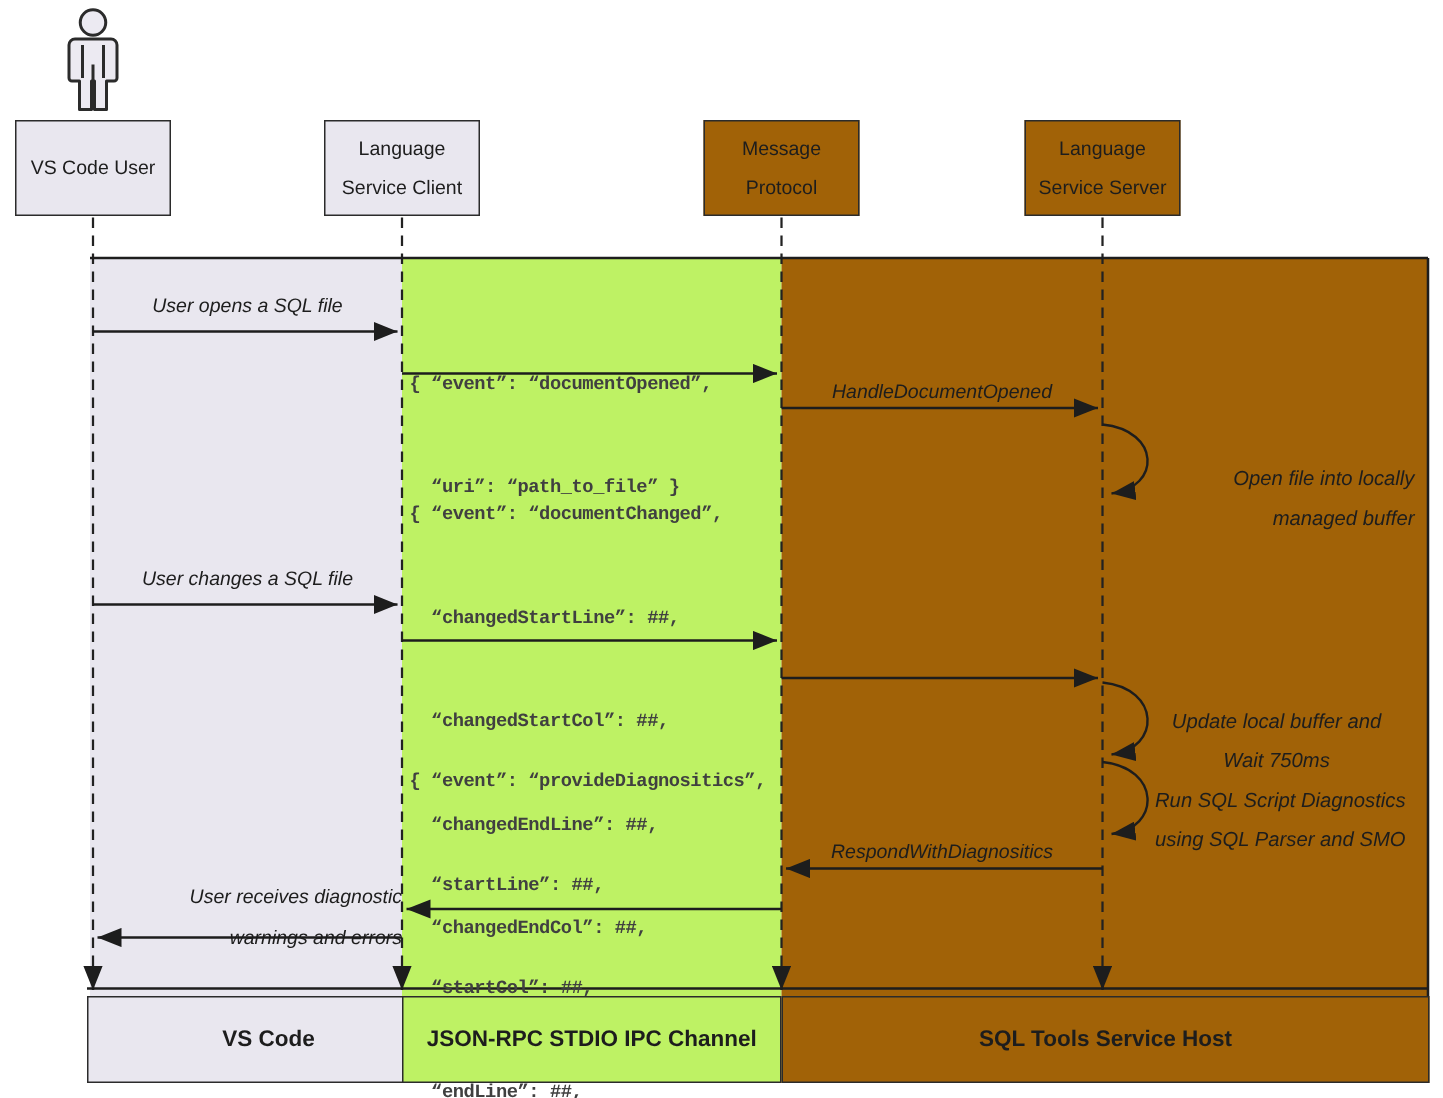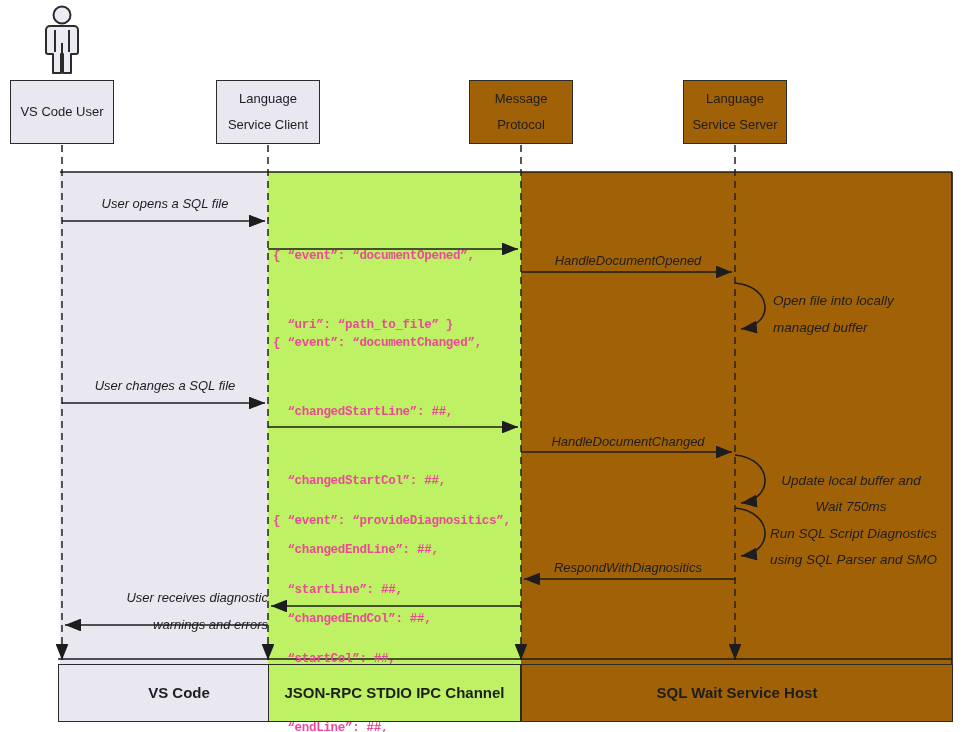--- a/index.html
+++ b/index.html
@@ -24,21 +24,21 @@
   svg.overlay{position:absolute;left:0;top:0;pointer-events:none;}
   
   .msg{
     position:absolute;font-size:13px;font-style:italic;text-align:center;
     line-height:18px;
   }
   .note{position:absolute;font-size:13.5px;font-style:italic;line-height:27px;}
   .payload{
     position:absolute;font-family:"Liberation Mono","DejaVu Sans Mono",monospace;
     font-size:12.5px;letter-spacing:-0.3px;line-height:23px;white-space:pre;
-    font-weight:600;color:#ec4899;
+    font-weight:600;color:#404040;
   }
   .person{position:absolute;left:34px;top:5px;}
 </style>
 </head>
 <body>
 
 <div class="canvas">
 
   <div class="lane-bg bg-lavender" style="left:60px;width:208px;"></div>
   <div class="lane-bg bg-peach" style="left:268px;width:253px;"></div>
@@ -106,24 +106,23 @@
     <span>Language Service Server</span>
   </div>
 
   <div class="msg" style="left:62px;width:206px;top:195px;">User opens a SQL file</div>
   <div class="msg" style="left:62px;width:206px;top:377px;">User changes a SQL file</div>
   <div class="msg" style="left:62px;width:206px;top:584px;line-height:27px;text-align:right;">
     <div>User receives diagnostic</div>
     <div>warnings and errors</div>
   </div>
   <div class="msg" style="left:521px;width:214px;top:252px;">HandleDocumentOpened</div>
-  <div class="msg" style="left:521px;width:214px;top:433px;">HandleDocumentChanged</div>
   <div class="msg" style="left:521px;width:214px;top:559px;">RespondWithDiagnositics</div>
 
-  <div class="note" style="left:773px;top:287px;width:170px;">
+  <div class="note" style="left:773px;top:305px;width:170px;text-align:right;">
     <div>Open file into locally</div>
     <div>managed buffer</div>
   </div>
   <div class="note" style="left:770px;top:468px;width:162px;text-align:center;line-height:26px;">
     <div>Update local buffer and</div>
     <div>Wait 750ms</div>
   </div>
   <div class="note" style="left:770px;top:521px;width:178px;line-height:26px;">
     <div>Run SQL Script Diagnostics</div>
     <div>using SQL Parser and SMO</div>
@@ -150,16 +149,16 @@
     
   </div>
 
   <div class="abox ftr bg-lavender" style="left:58px;width:242px;">
     <span>VS Code</span>
   </div>
   <div class="abox ftr bg-peach" style="left:268px;width:253px;">
     <span>JSON-RPC STDIO IPC Channel</span>
   </div>
   <div class="abox ftr bg-green" style="left:521px;width:432px;">
-    <span>SQL Wait Service Host</span>
+    <span>SQL Tools Service Host</span>
   </div>
 
 </div>
 
 </body></html>

